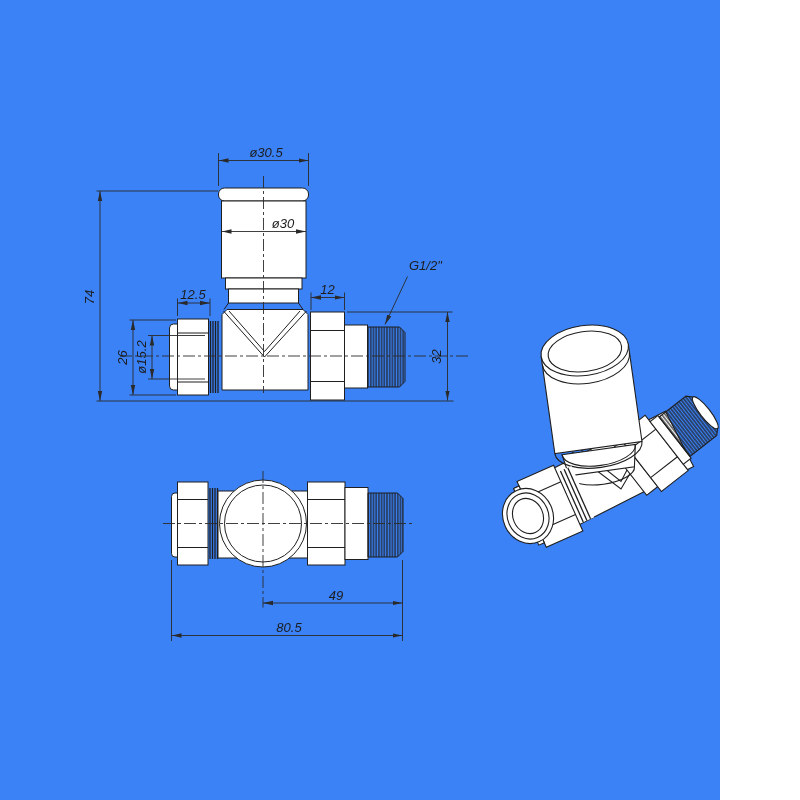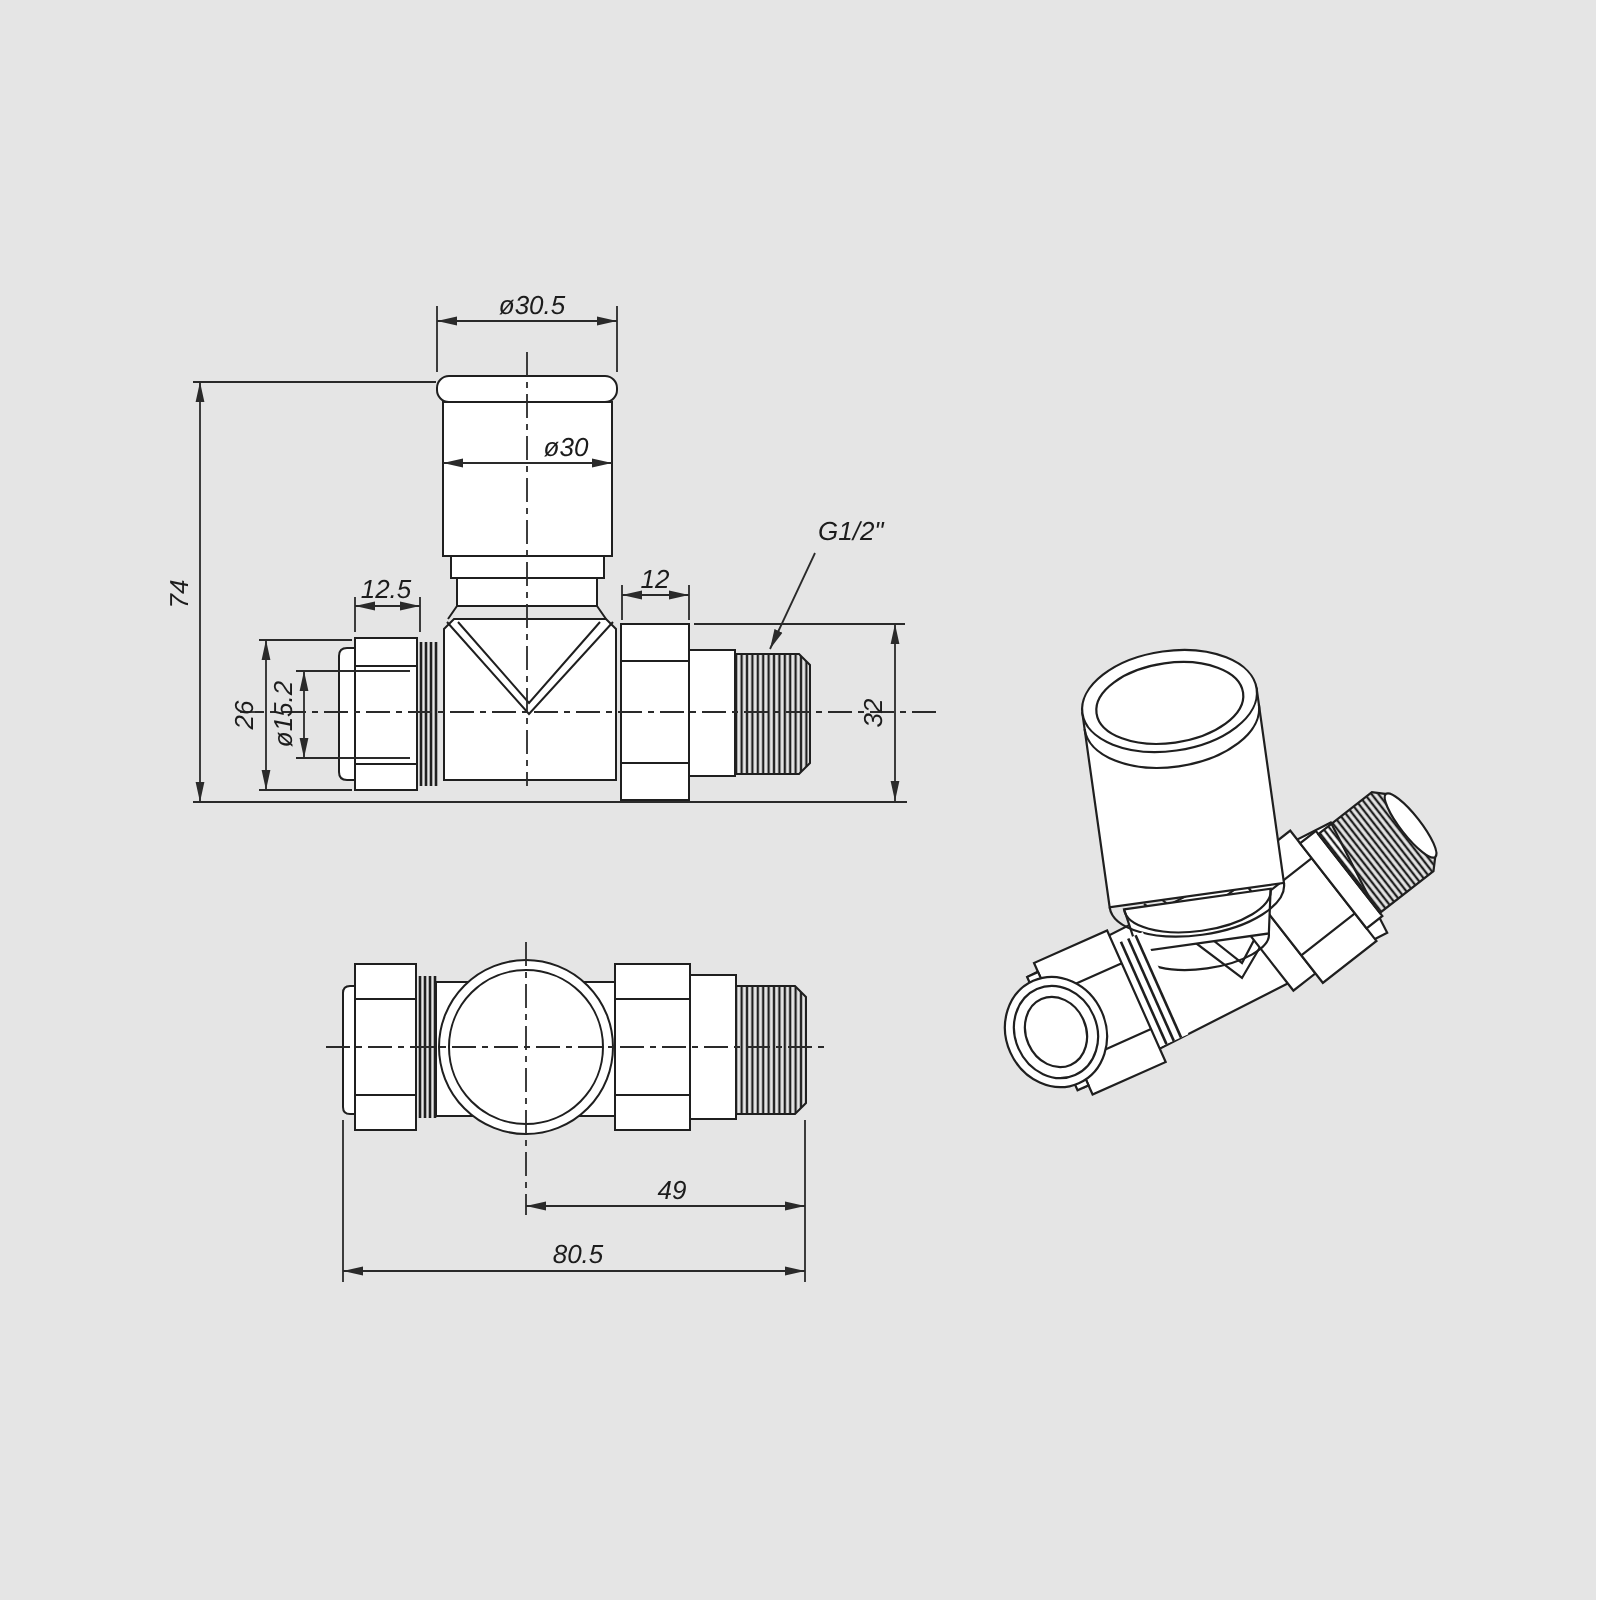--- a/index.html
+++ b/index.html
@@ -1,16 +1,16 @@
 <!DOCTYPE html>
 <html><head>
 <meta charset="utf-8">
 <style>
   html,body{margin:0;padding:0;background:#ffffff;}
-  .canvas{position:relative;width:798px;height:800px;background:#e5e5e5;overflow:hidden;}
+  .canvas{position:relative;width:720px;height:800px;background:#3b82f6;overflow:hidden;}
   svg{display:block;}
   text{font-family:"Liberation Sans",sans-serif;font-style:italic;font-size:13px;fill:#1c1c1c;}
   .geo{stroke:#1f1f1f;stroke-width:1;fill:none;}
   .geow{stroke:#1f1f1f;stroke-width:1;fill:#ffffff;}
   .iso{stroke:#1f1f1f;stroke-width:1.1;fill:none;}
   .isow{stroke:#1f1f1f;stroke-width:1.1;fill:#ffffff;}
   .cl{stroke:#2a2a2a;stroke-width:0.9;fill:none;stroke-dasharray:12 3 3 3;}
   .dim{stroke:#2a2a2a;stroke-width:0.9;fill:none;}
   .ring{stroke:#1f1f1f;stroke-width:1.3;fill:none;}
 </style>

